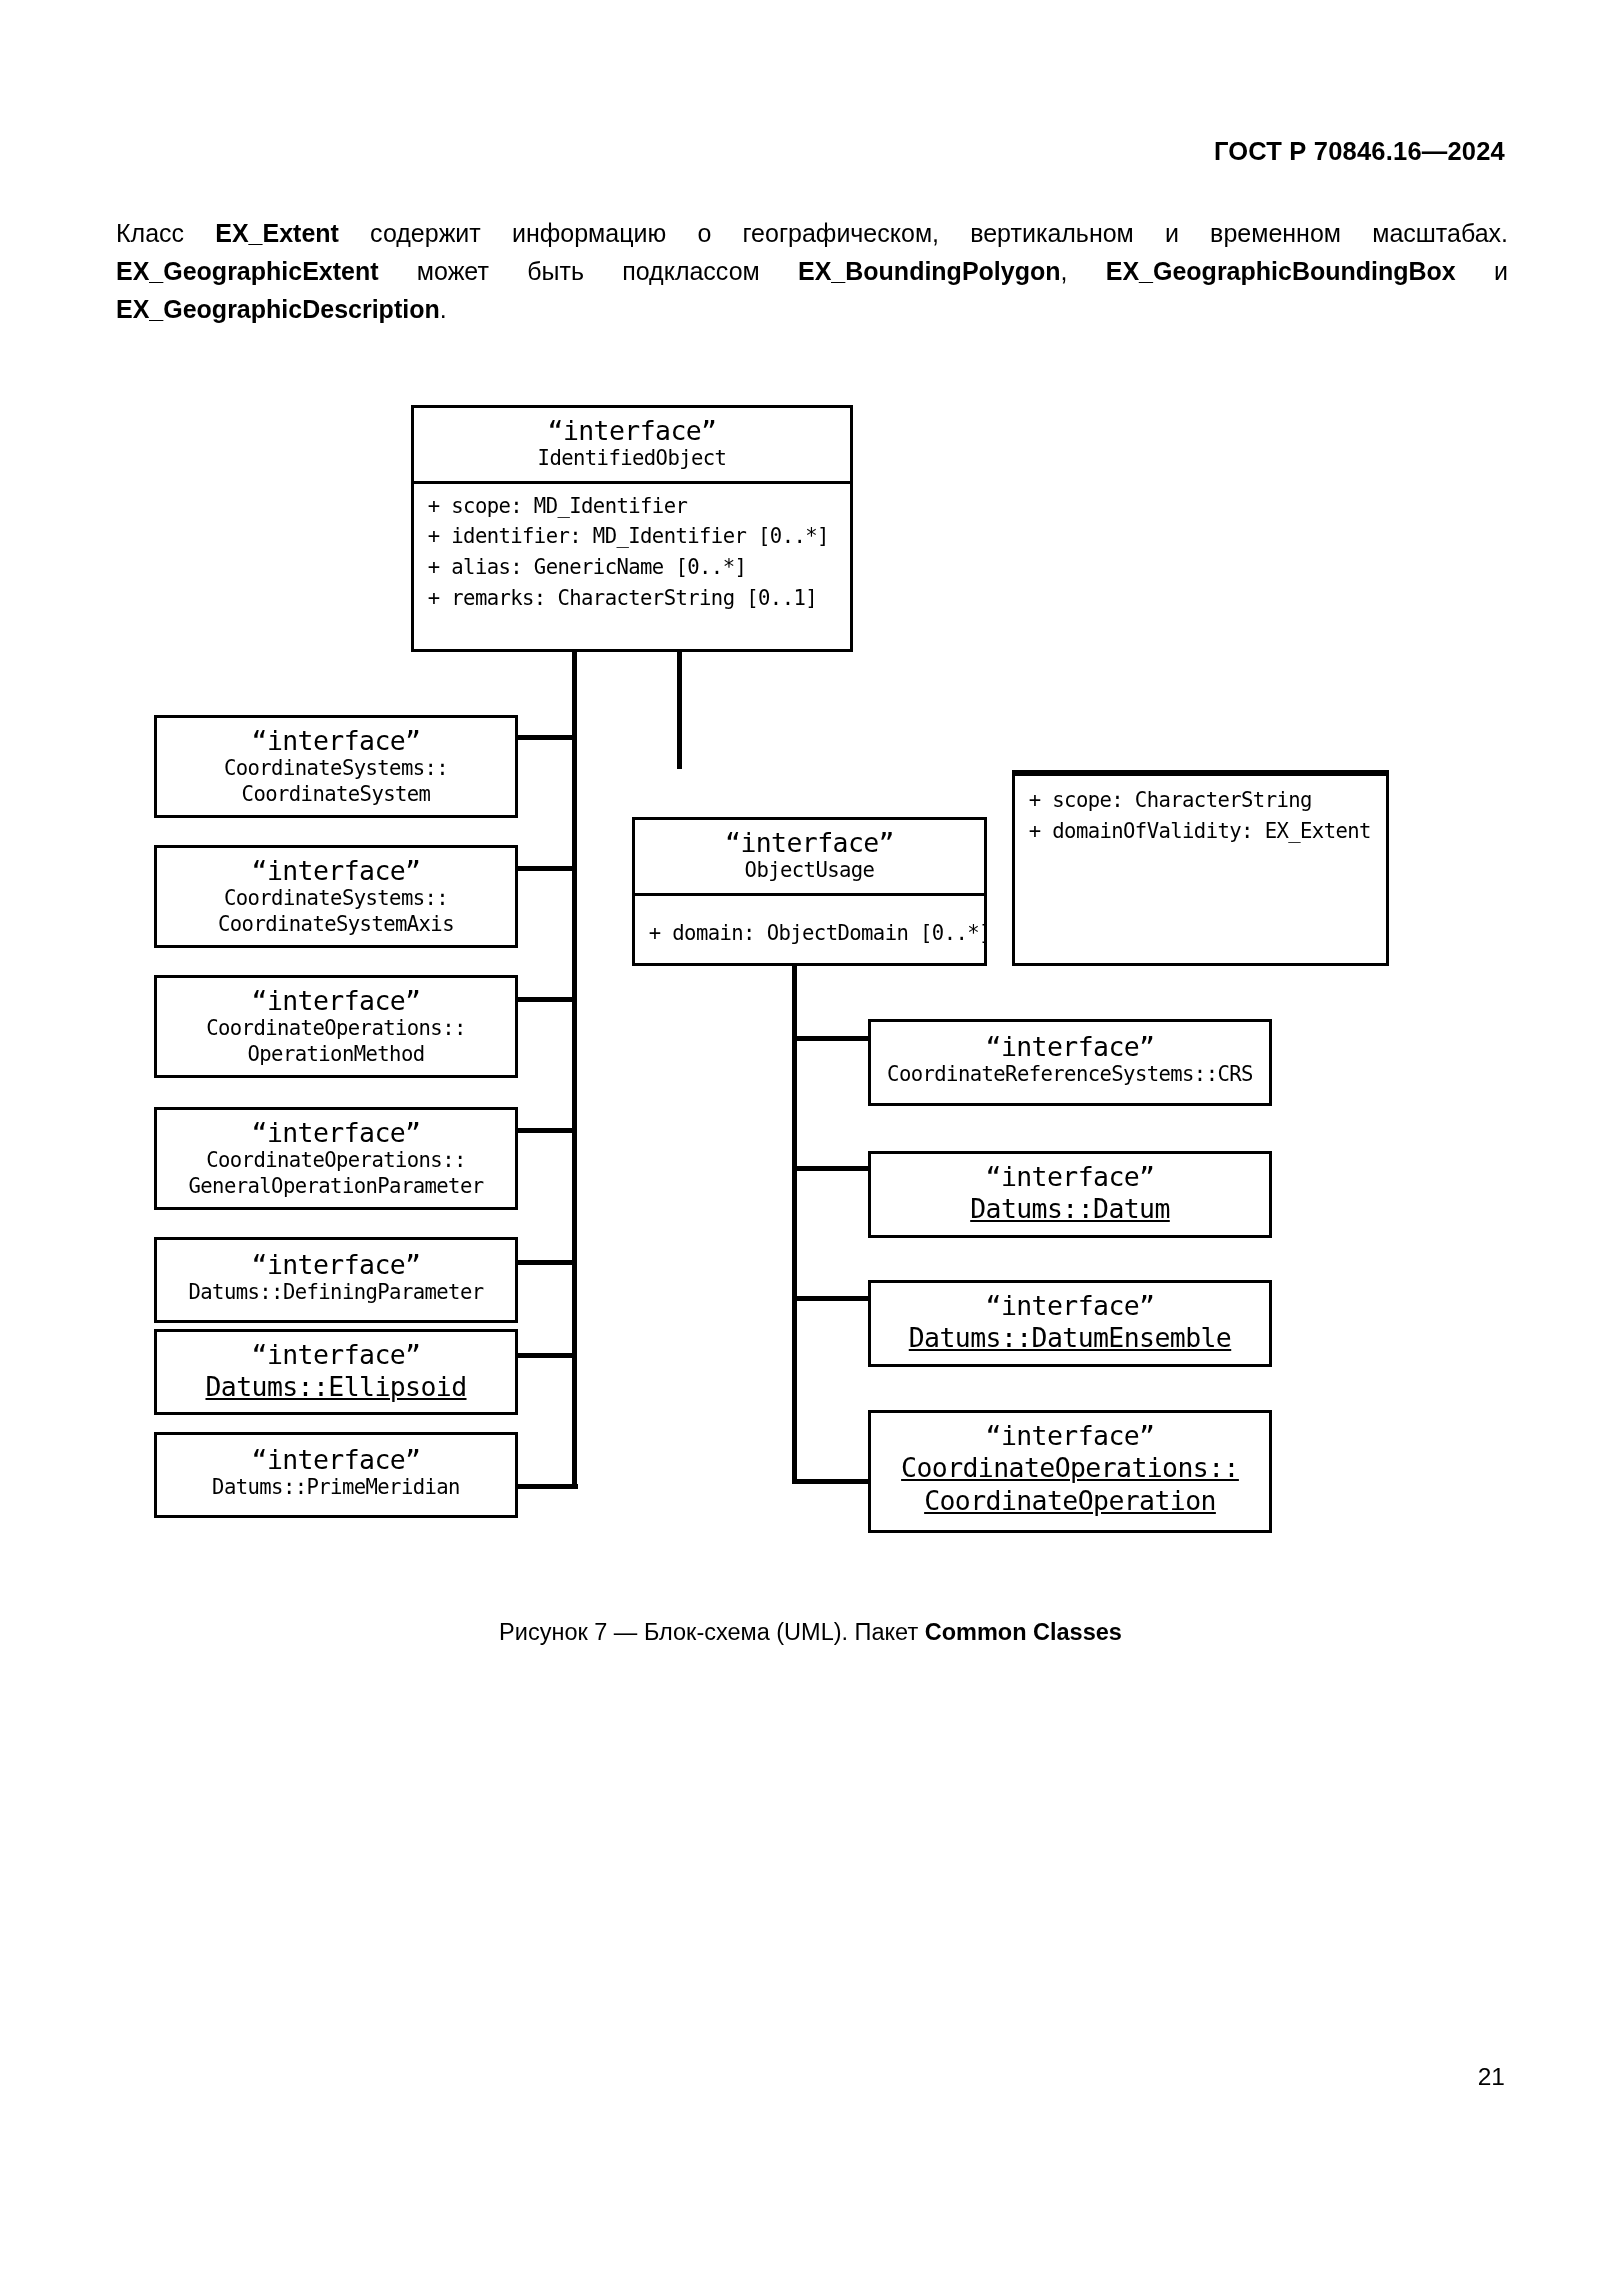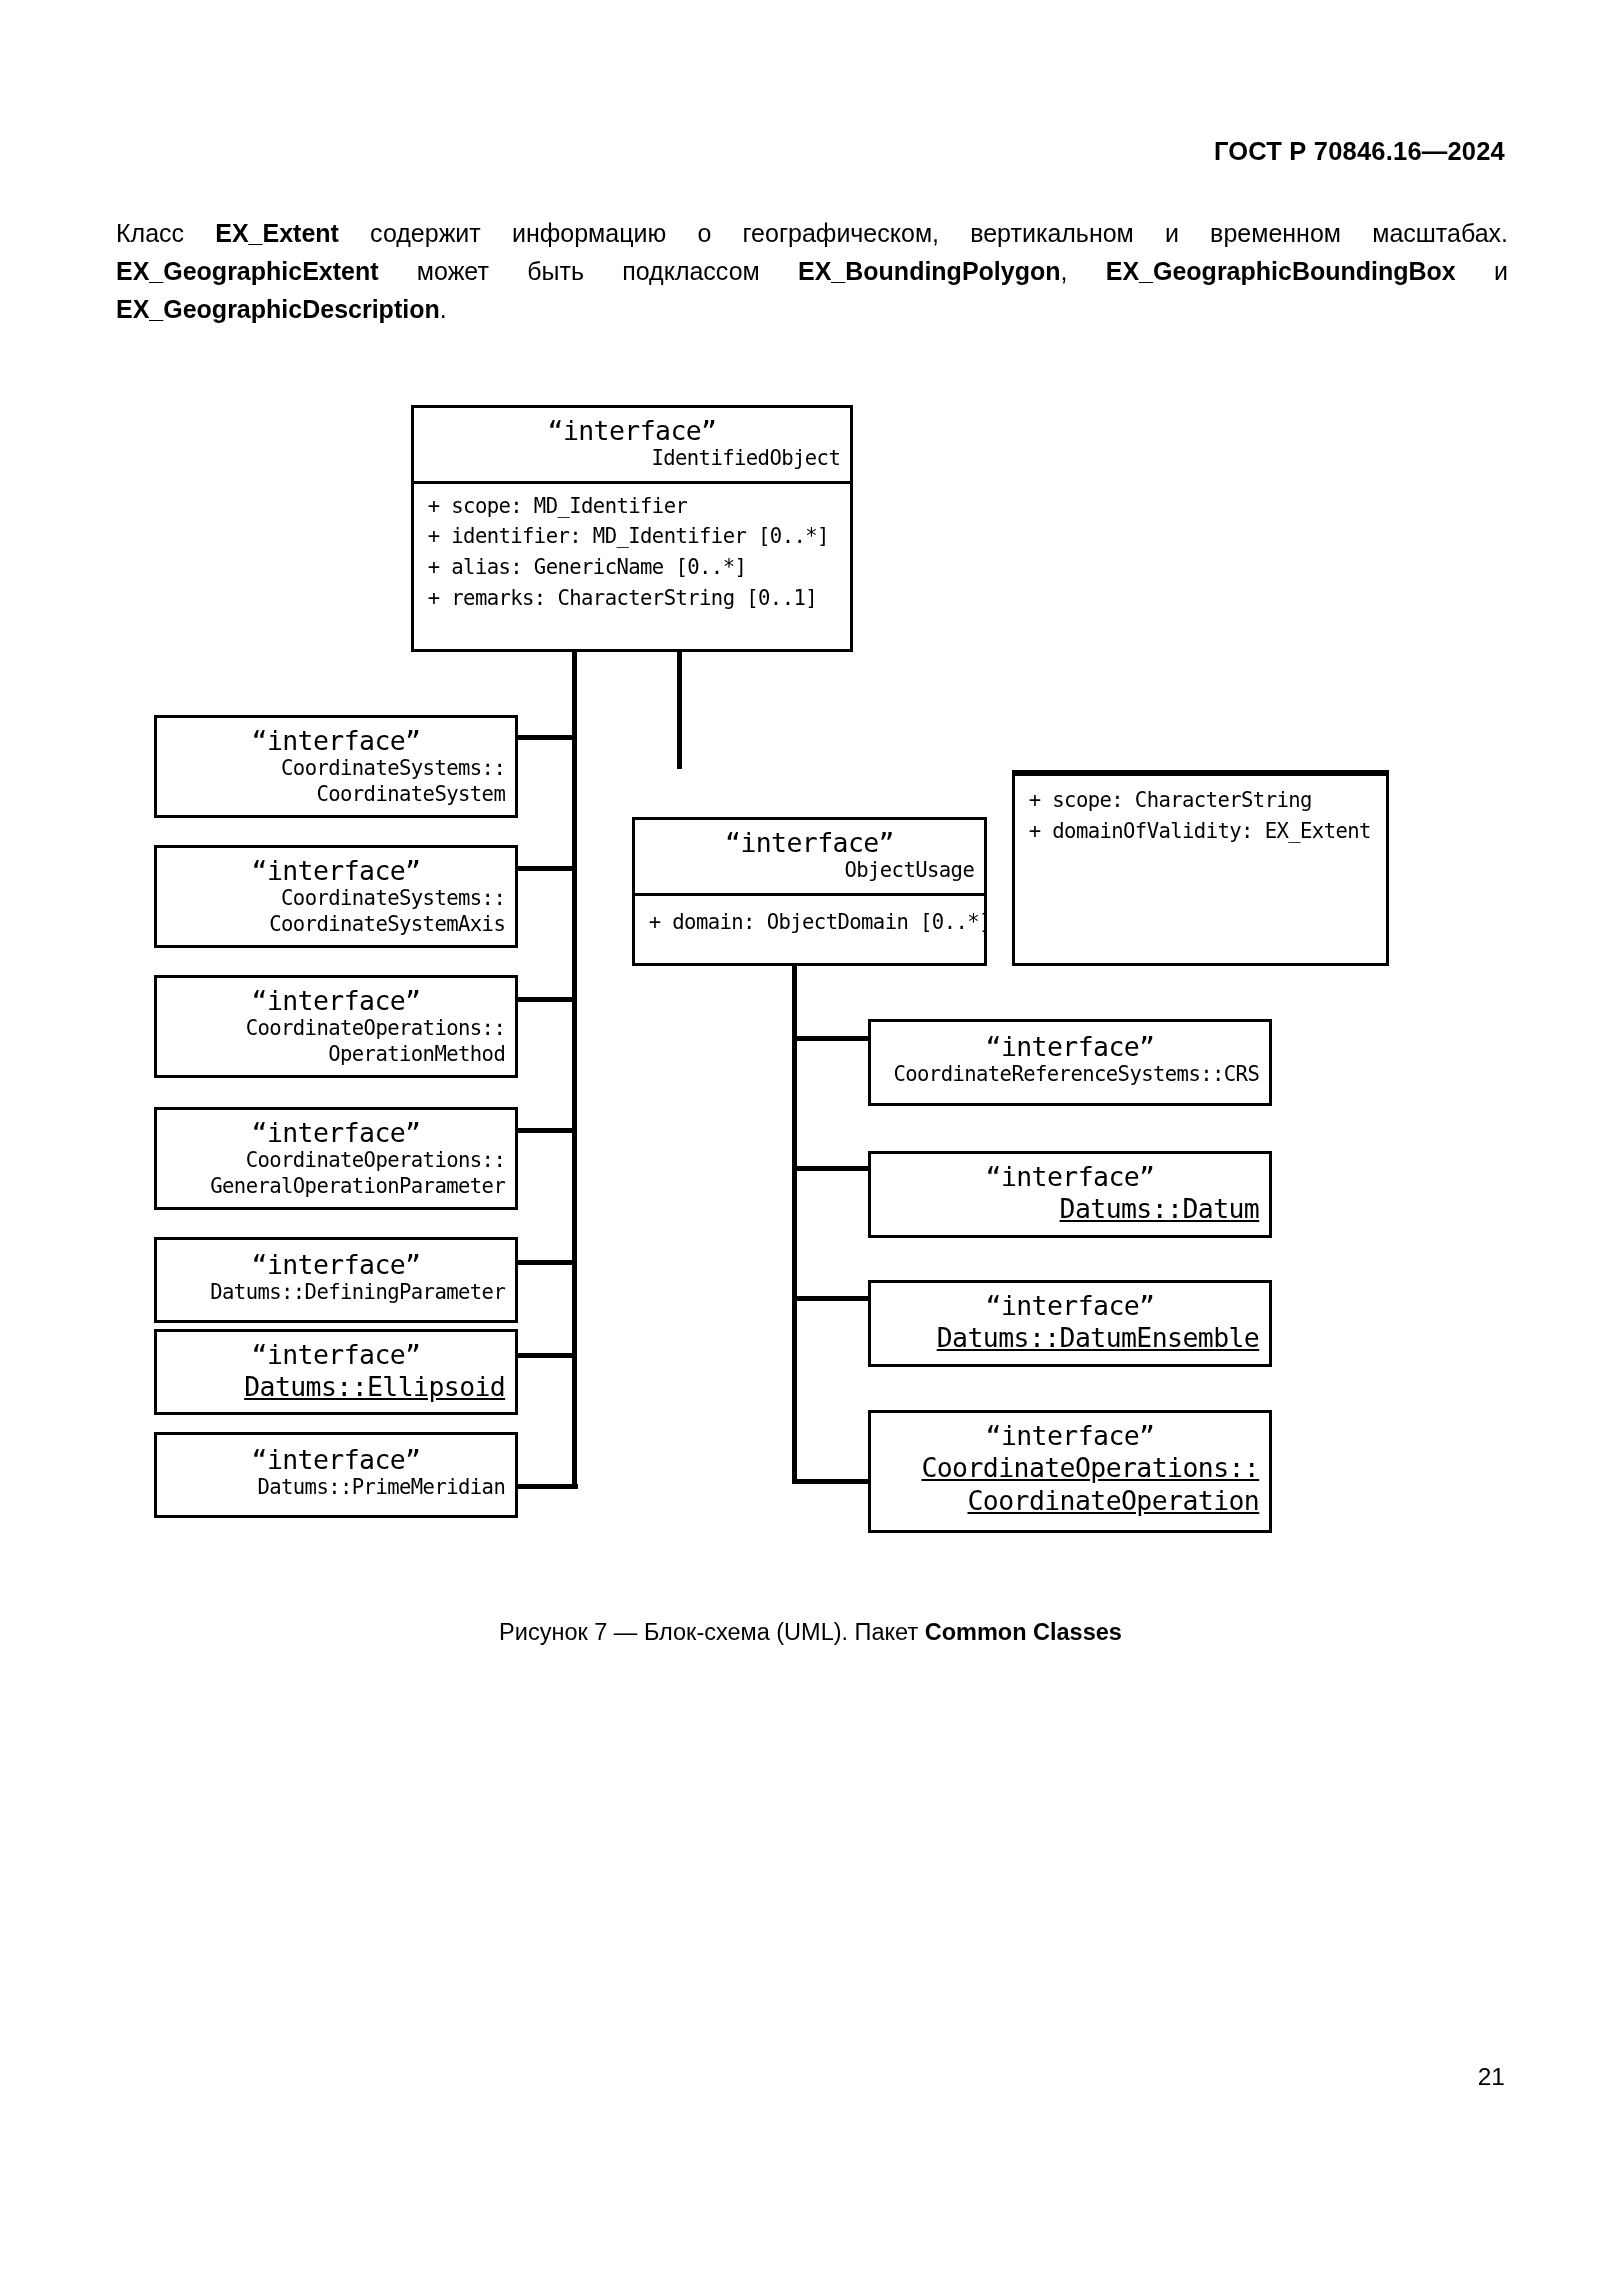--- a/index.html
+++ b/index.html
@@ -71,21 +71,20 @@
     display: block;
     font-size: 26.5px;
     line-height: 1.18;
     letter-spacing: -0.6px;
   }
   .uml-head .cname {
     display: block;
     font-size: 20.6px;
     line-height: 1.25;
     letter-spacing: -0.6px;
-    text-align: right;
   }
   .uml-head .cname.lg {
     font-size: 26.5px;
     letter-spacing: -0.6px;
     text-decoration: underline;
   }
   .uml-sep {
     height: 0;
     border-top: 3.9px solid #000000;
   }
@@ -223,21 +222,21 @@
     </div>
   </div>
   <div class="ln" style="left:514px; top:1484px; width:64px; height:4.9px;"></div>
 
   <div class="uml-box" style="left:632px; top:769px; width:355px; height:149px;">
     <div class="uml-head">
       <span class="stereo">“interface”</span>
       <span class="cname">ObjectUsage</span>
     </div>
     <div class="uml-sep"></div>
-    <div class="uml-attrs" style="padding-top:11px;">
+    <div class="uml-attrs" style="padding-top:22px;">
       <div>+ domain: ObjectDomain [0..*]</div>
     </div>
   </div>
 
   <div class="uml-box" style="left:1012px; top:722px; width:377px; height:196px;">
     <div class="uml-sep"></div>
     <div class="uml-attrs" style="padding-top:8.8px;">
       <div>+ scope: CharacterString</div>
       <div>+ domainOfValidity: EX_Extent</div>
     </div>

